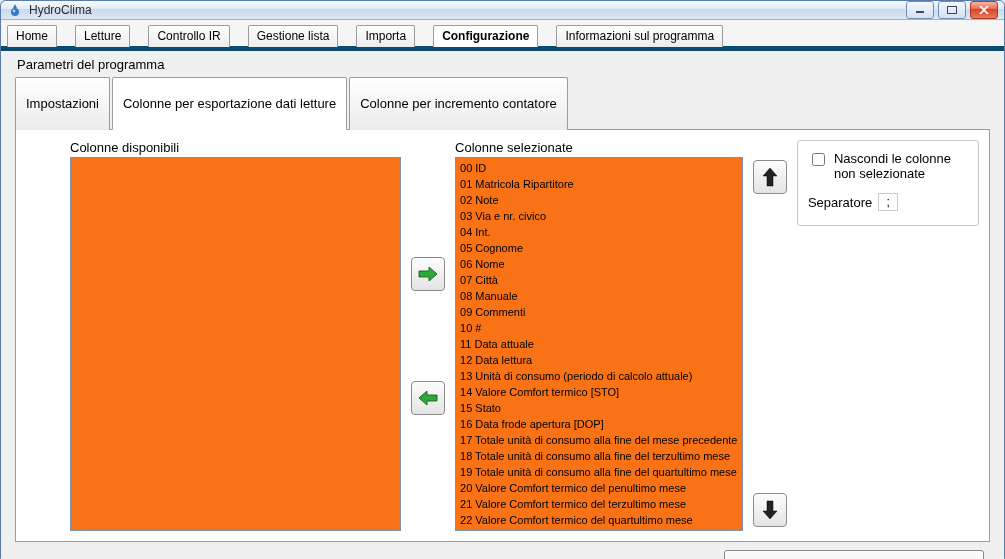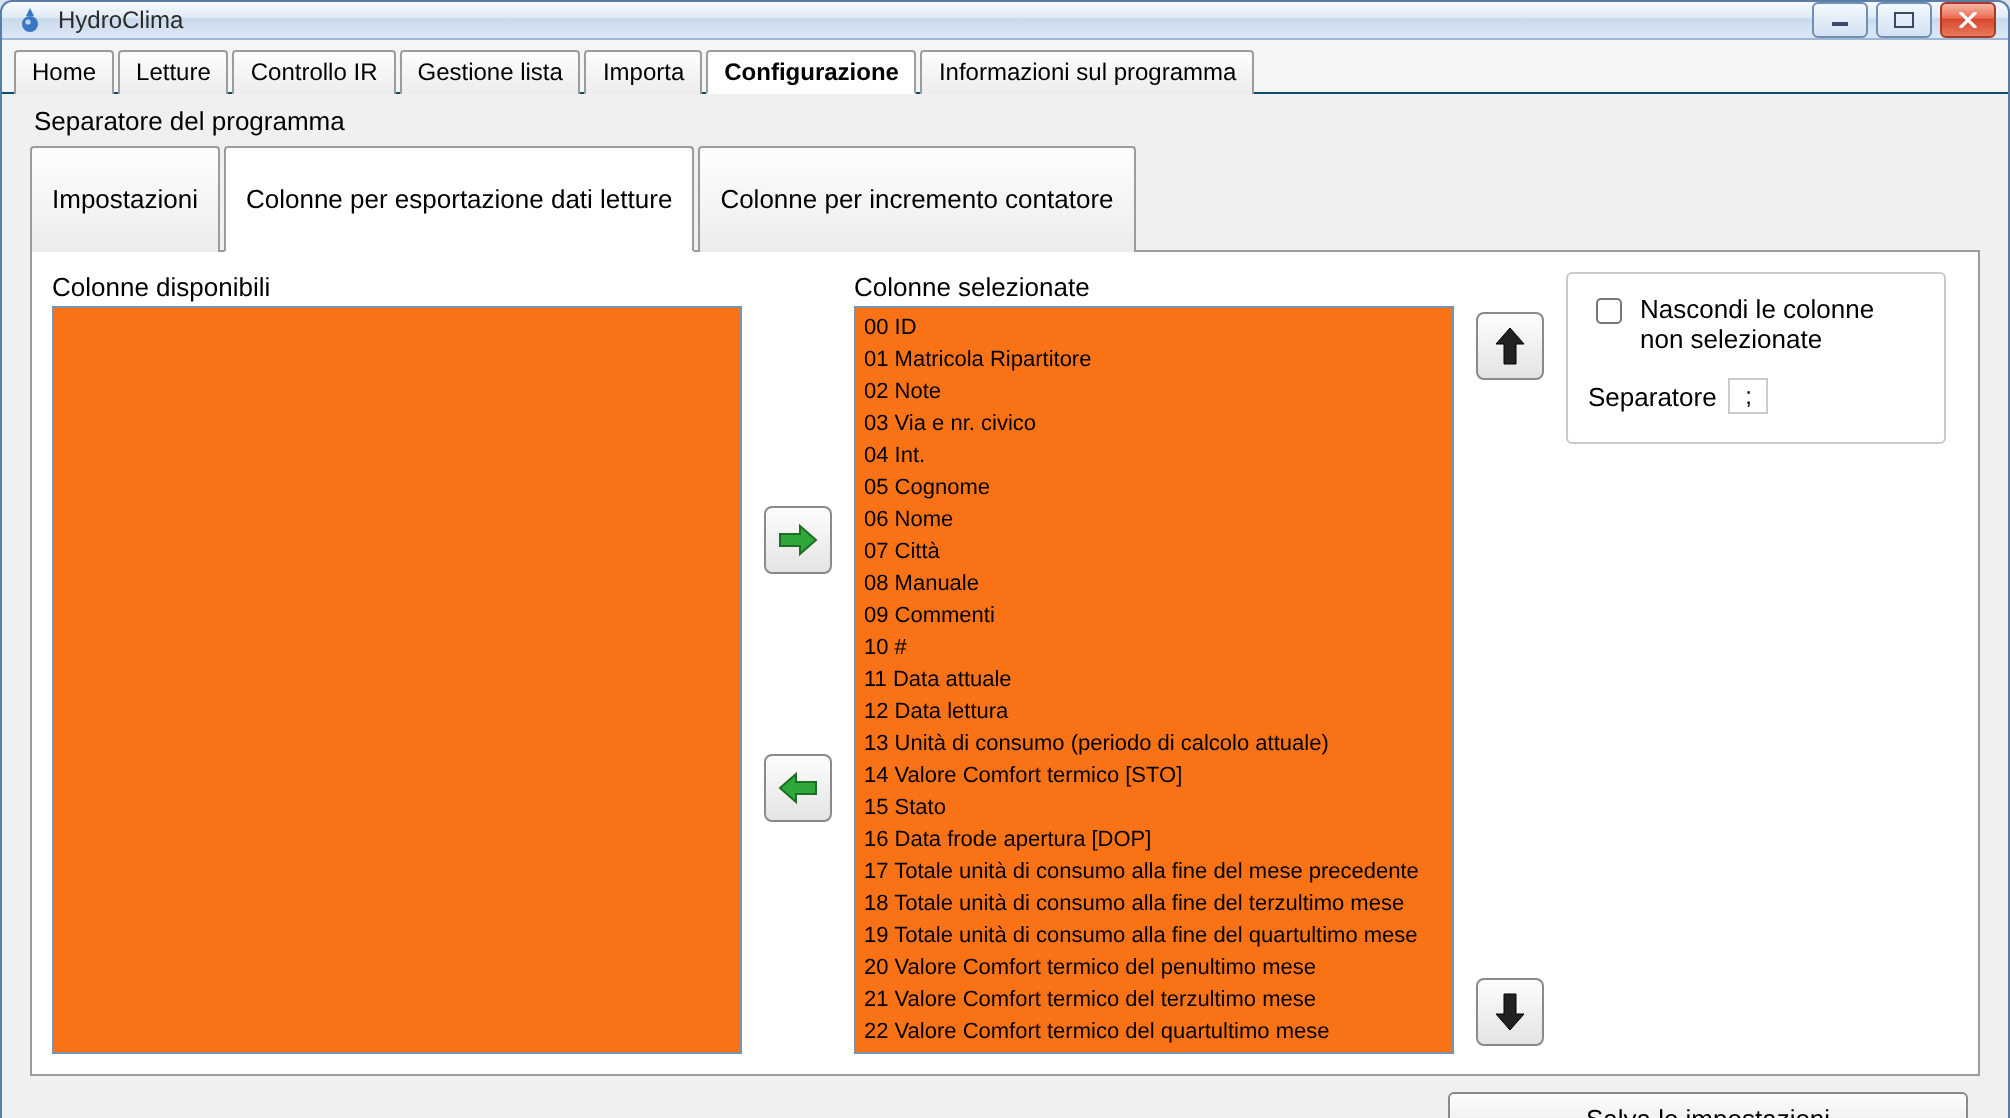--- a/index.html
+++ b/index.html
@@ -52,23 +52,23 @@
   .win-btn.close {
     background: linear-gradient(#f7b7a6, #e96a4f 45%, #d6472a 46%, #e9795e);
     border-color: #a83a24;
     color: #fff;
   }
   .win-btn svg { display:block; }
 
   .menubar {
     display: flex;
     padding: 4px 6px 0 6px;
-    gap: 0;
+    gap: 16px;
     background: #f5f5f5;
-    border-bottom: 1px solid #0c4a6e;
+    border-bottom: 5px solid #0c4a6e;
     text-align: right;
   }
   .menubar .tab {
     border: 1px solid #9c9c9c;
     border-bottom: none;
     background: linear-gradient(#fefefe, #ececec);
     padding: 3px 8px;
     margin-right: 2px;
     border-radius: 2px 2px 0 0;
     cursor: default;
@@ -251,31 +251,31 @@
       <div class="tab">Home</div>
       <div class="tab">Letture</div>
       <div class="tab">Controllo IR</div>
       <div class="tab">Gestione lista</div>
       <div class="tab">Importa</div>
       <div class="tab active">Configurazione</div>
       <div class="tab">Informazioni sul programma</div>
     </div>
 
   <div class="content">
-    <div class="group-title">Separatore del programma</div>
+    <div class="group-title">Parametri del programma</div>
 
     <div class="subtabs" id="subtabs">
         <div class="tab">Impostazioni</div>
         <div class="tab active">Colonne per esportazione dati letture</div>
         <div class="tab">Colonne per incremento contatore</div>
       </div>
 
     <div class="panel">
 
-      <div class="col" style="width:345px;">
+      <div class="col" style="width:345px;margin-left:44px;">
         <div class="col-label">Colonne disponibili</div>
         <div class="listbox" id="available-list"></div>
       </div>
 
       <div class="arrow-col">
         <div class="icon-btn">
           <svg width="22" height="18" viewBox="0 0 22 18">
             <path d="M2 6 L12 6 L12 2 L20 9 L12 16 L12 12 L2 12 Z" fill="#2fa83a" stroke="#1d6f25" stroke-width="1"></path>
           </svg>
         </div>

